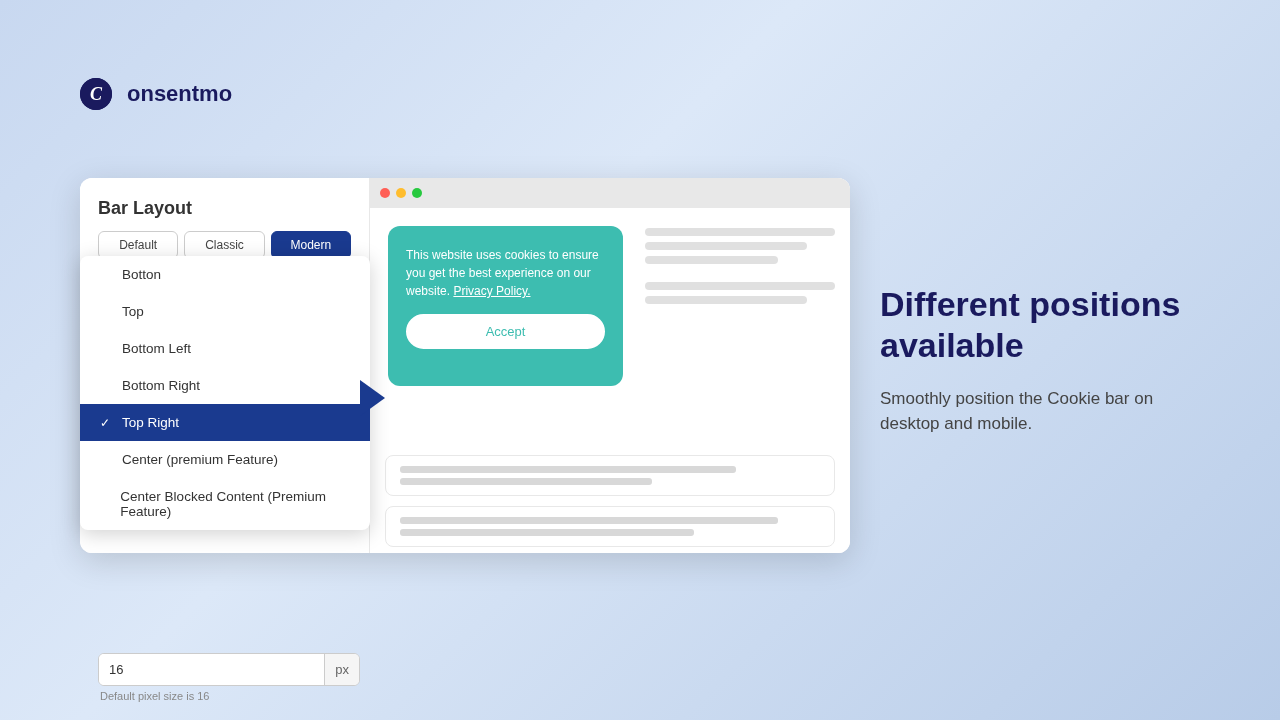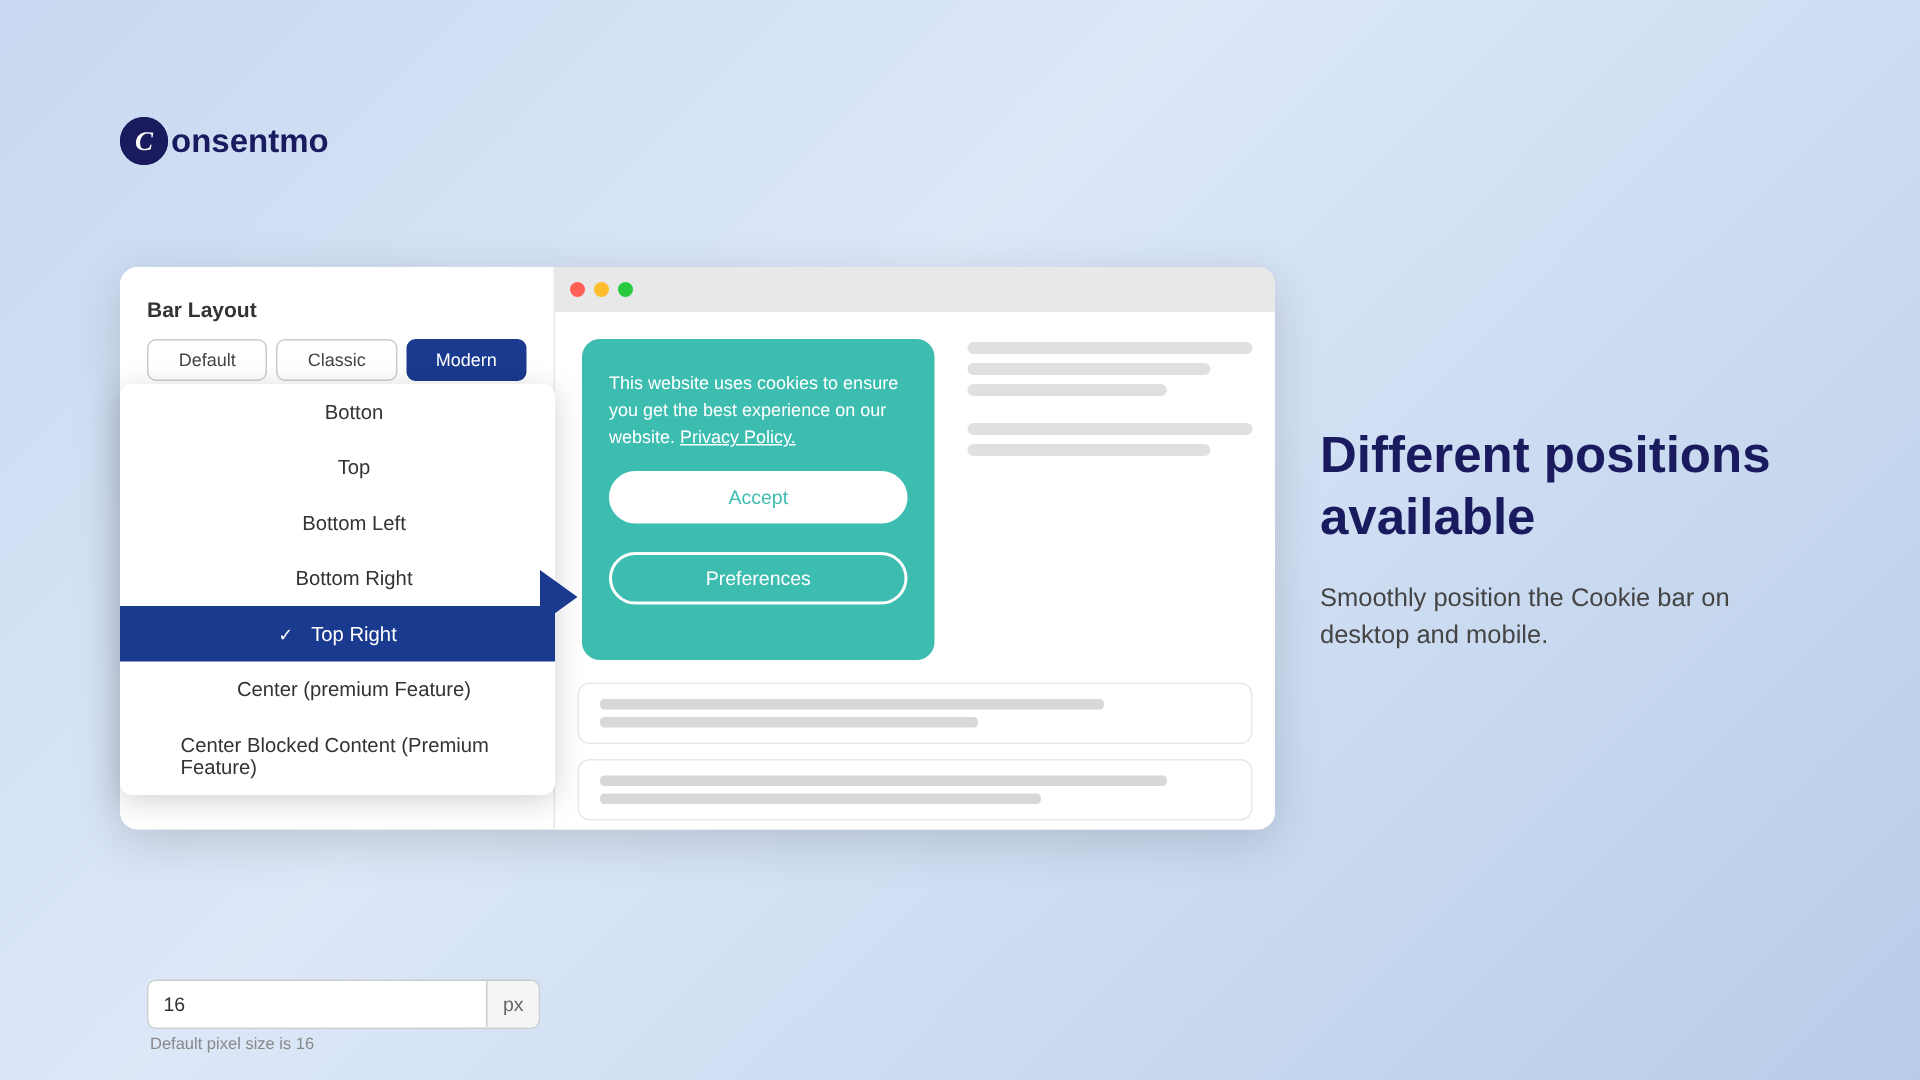--- a/index.html
+++ b/index.html
@@ -34,21 +34,21 @@
       color: white;
       font-size: 16px;
       font-weight: 900;
       font-style: italic;
     }
 
     .logo-text {
       font-size: 22px;
       font-weight: 700;
       color: #1a1a5e;
-      margin-left: 0;
+      margin-left: 13px;
     }
 
     
     .main-panel {
       position: absolute;
       top: 178px;
       left: 80px;
       width: 770px;
       height: 375px;
       background: white;
@@ -63,21 +63,21 @@
       left: 0;
       top: 0;
       width: 290px;
       height: 100%;
       background: white;
       padding: 20px 18px;
       border-right: 1px solid #e8e8e8;
     }
 
     .bar-layout-label {
-      font-size: 14px;
+      font-size: 18px;
       font-weight: 600;
       color: #333;
       margin-bottom: 12px;
     }
 
     .layout-buttons {
       display: flex;
       gap: 6px;
       margin-bottom: 18px;
     }
@@ -114,21 +114,20 @@
     }
 
     .dropdown-item {
       padding: 11px 20px;
       font-size: 13.5px;
       color: #333;
       cursor: pointer;
       display: flex;
       align-items: center;
       gap: 8px;
-      justify-content: center;
     }
 
     .dropdown-item.selected {
       background: #1a3a8f;
       color: white;
     }
 
     .checkmark {
       font-size: 12px;
       width: 14px;
@@ -382,21 +381,20 @@
       <div class="dot dot-green"></div>
     </div>
     <div class="browser-content">
 
       <div class="cookie-popup">
         <p class="cookie-text">
           <span>This website uses cookies to ensure you get the best experience on our website.</span>
           <a class="cookie-link">Privacy Policy.</a>
         </p>
         <button class="cookie-btn accept">Accept</button>
-        <button class="cookie-btn preferences">Preferences</button>
       </div>
 
       <div class="preview-lines">
         <div class="line-block">
           <div class="preview-line long"></div>
           <div class="preview-line medium"></div>
           <div class="preview-line short"></div>
         </div>
         <div class="line-block">
           <div class="preview-line long"></div>

